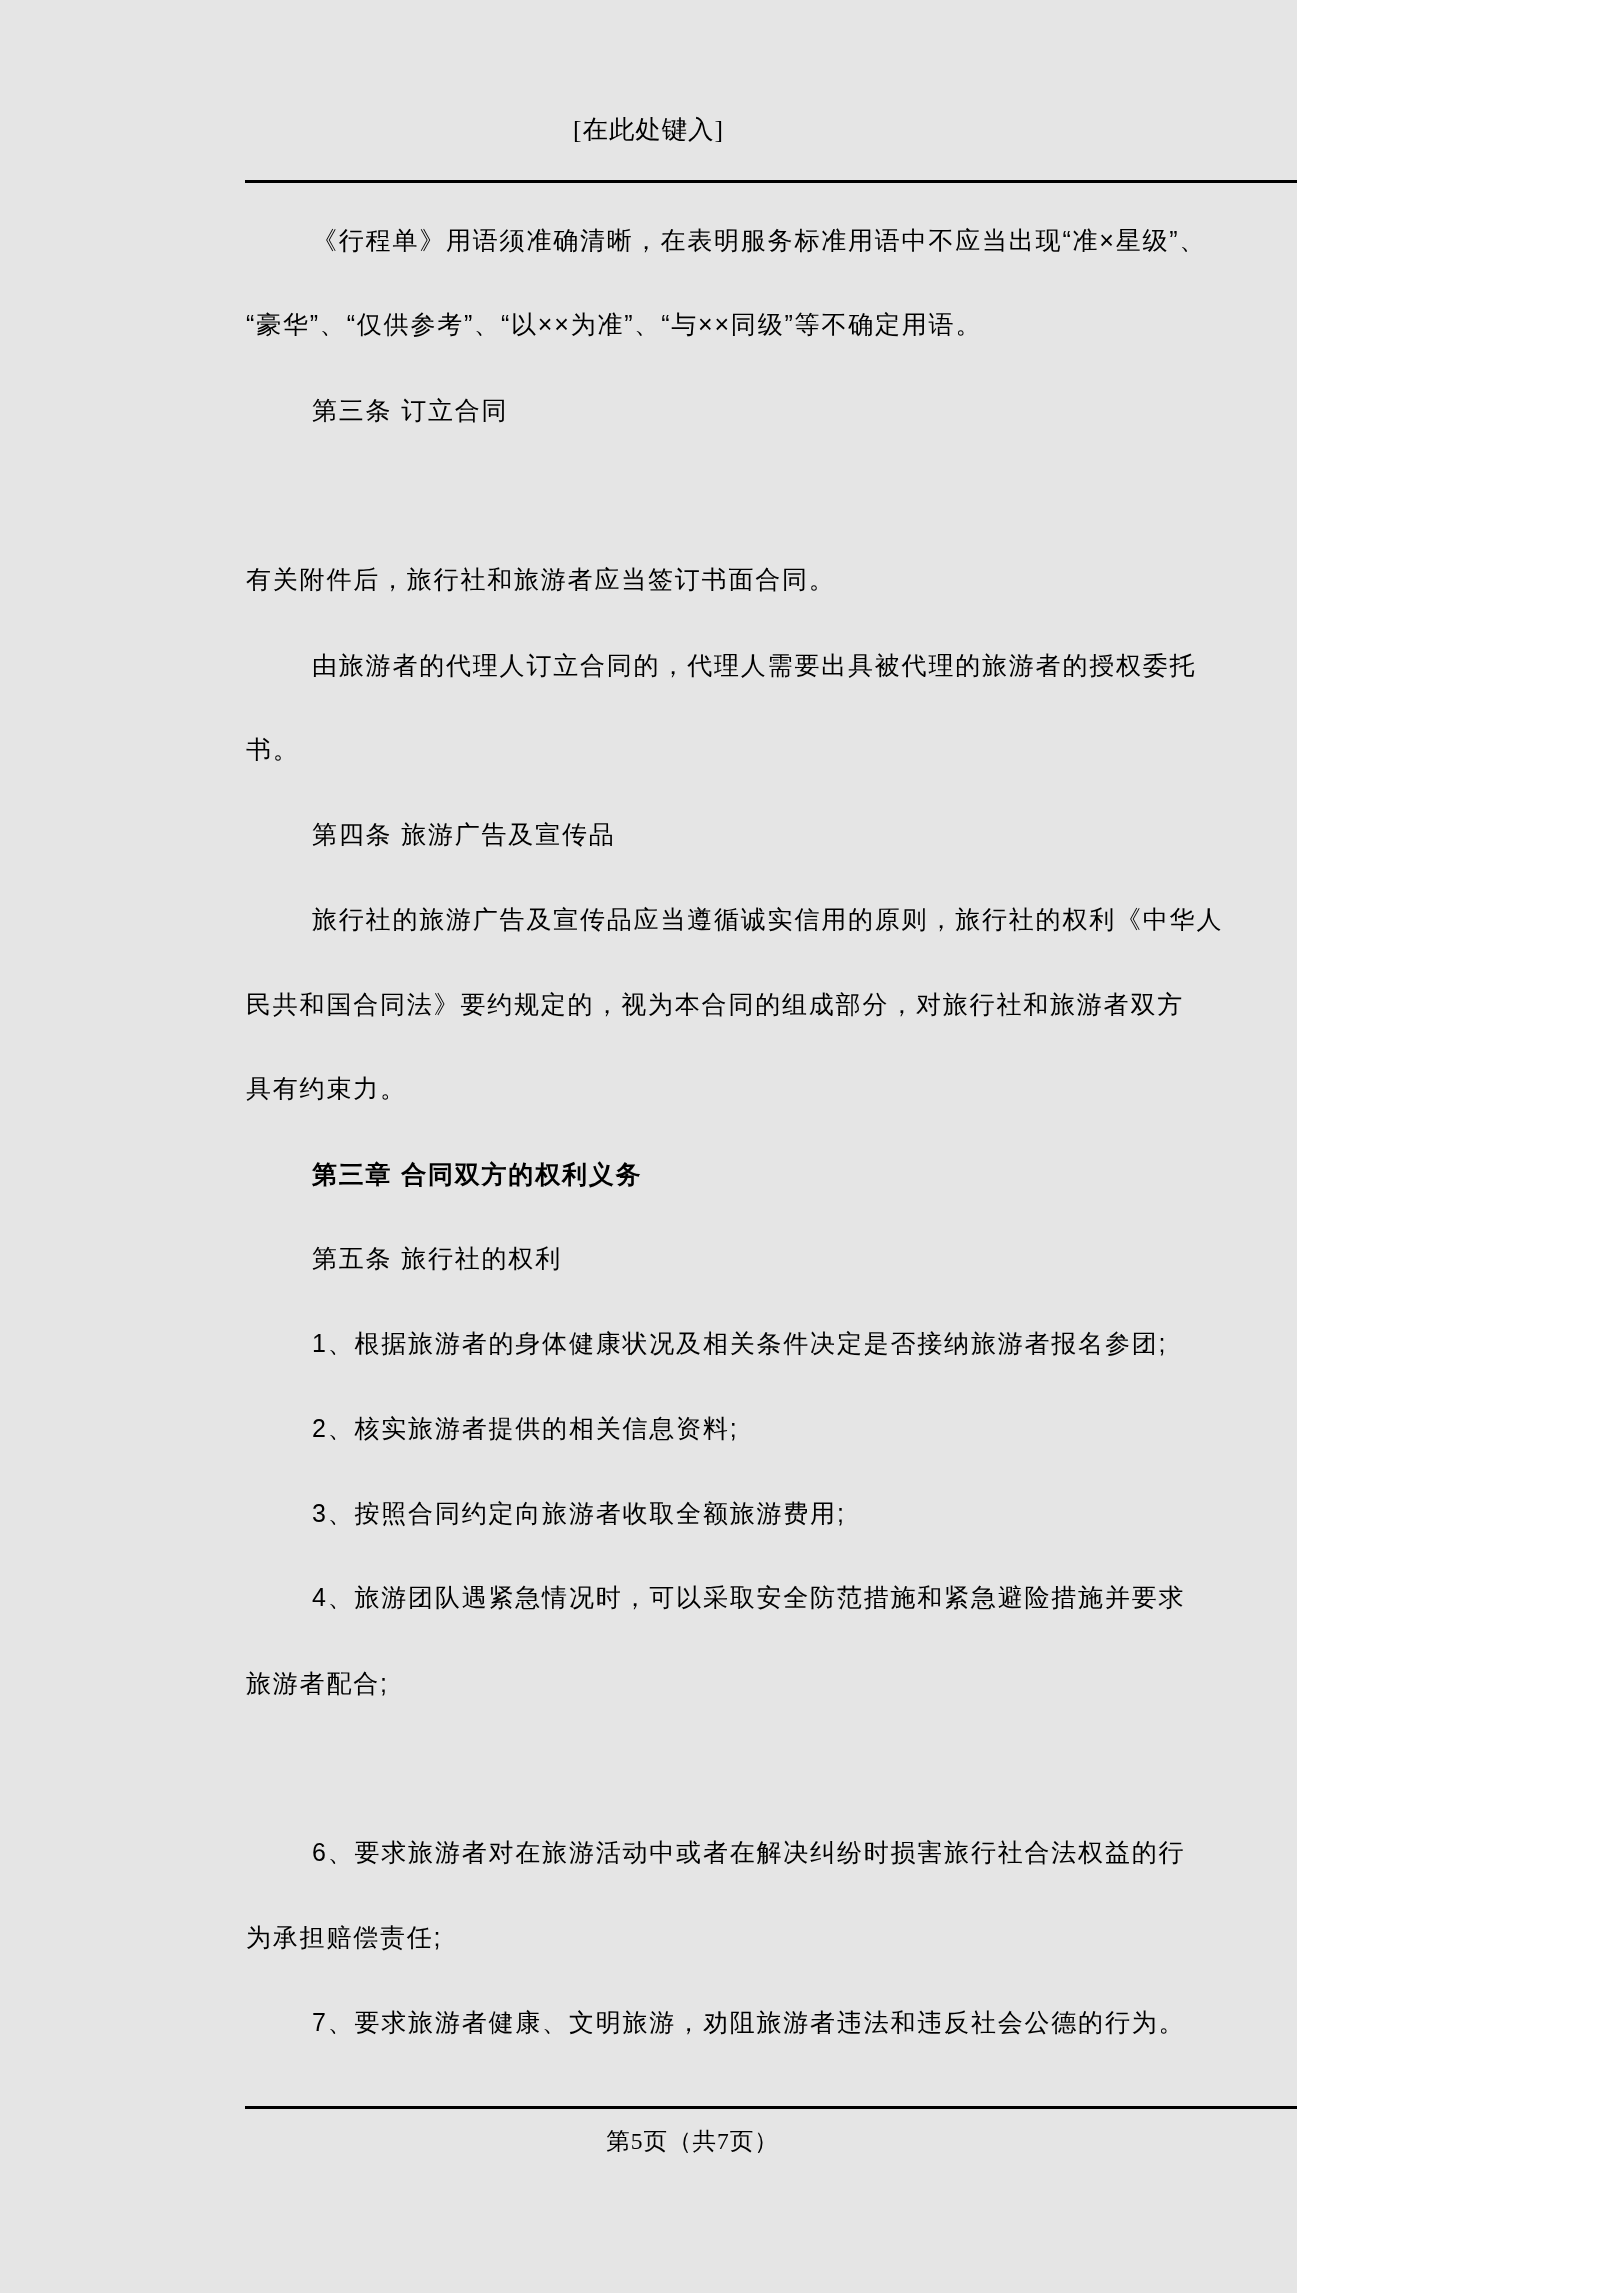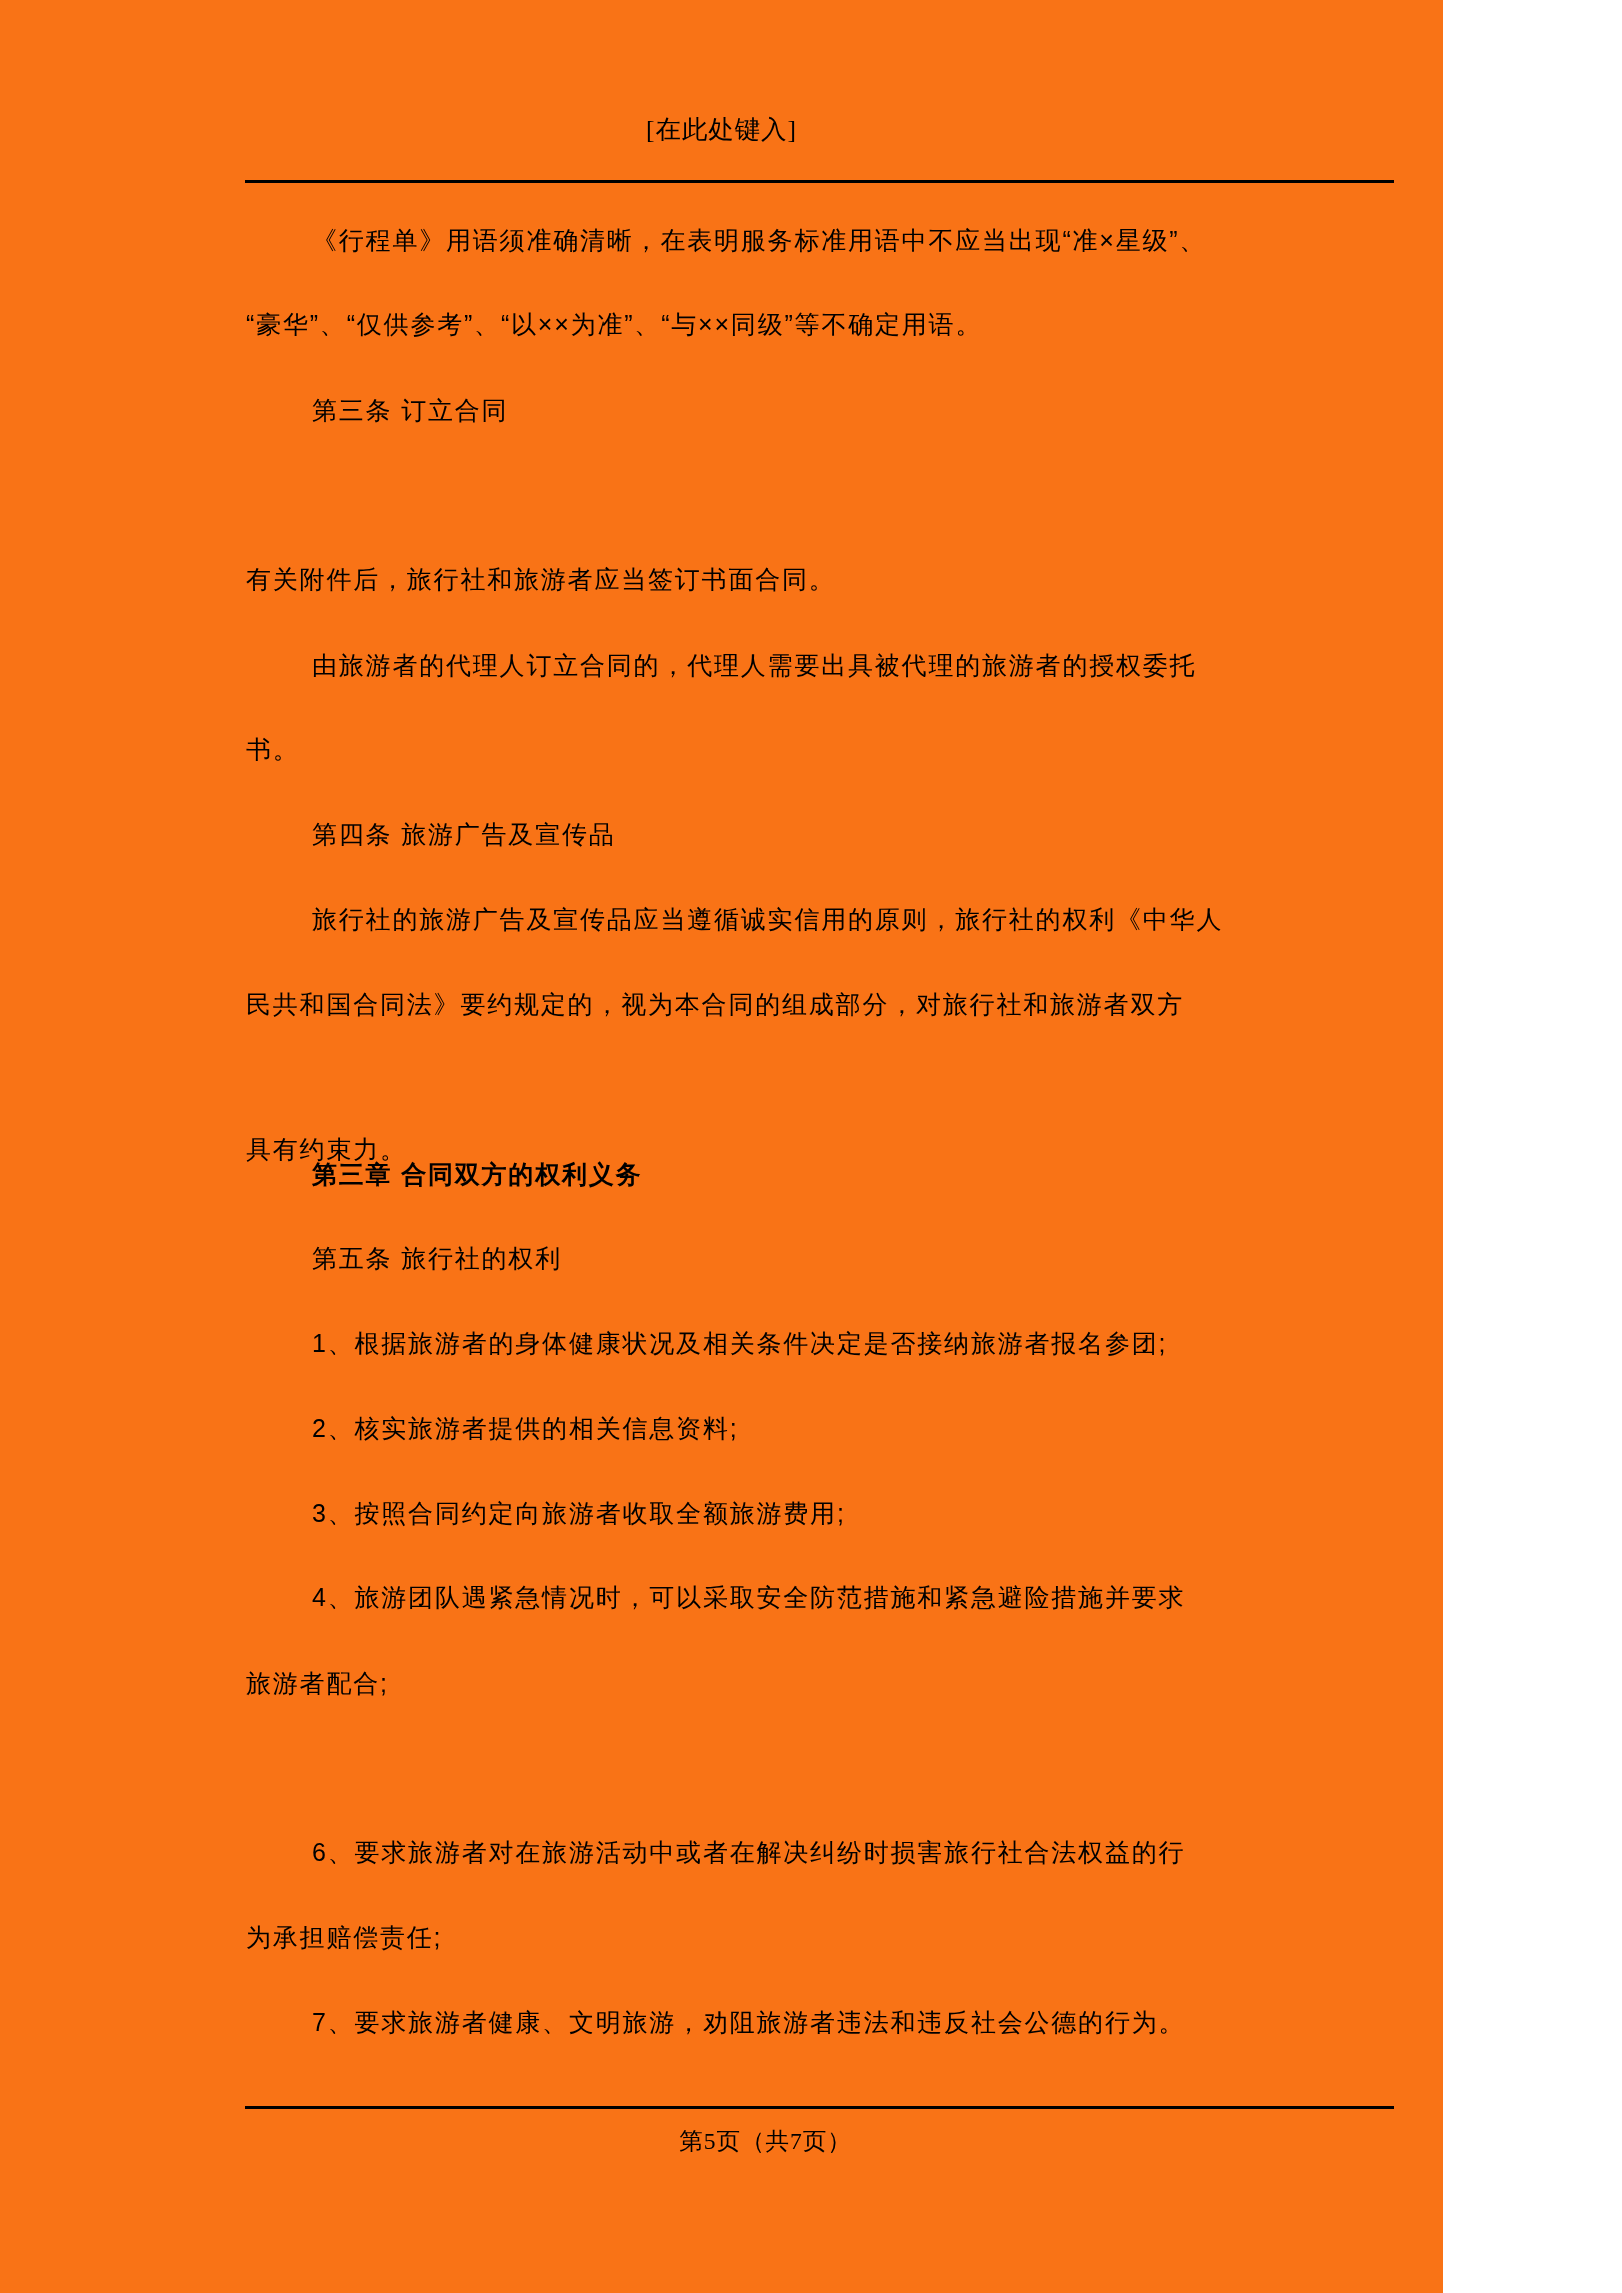--- a/index.html
+++ b/index.html
@@ -1,19 +1,19 @@
 <!DOCTYPE html>
 <html style="font-size:14.5px"><head>
 <meta charset="utf-8">
 <style>
   html,body { margin:0; padding:0; background:#ffffff; }
   .page {
     position:relative;
-    width:1443px; height:2294px;
-    background:#f97316; color:#000000;
+    width:1297px; height:2294px;
+    background:#e5e5e5; color:#000000;
     overflow:hidden;
   }
   .hdr-text {
     position:absolute; top:113px; left:0; width:100%;
     text-align:center;
     font-family:"Liberation Serif", serif;
     font-size:25.5px; line-height:33px; letter-spacing:0.9px;
     color:#000;
   }
   .rule {
@@ -49,21 +49,21 @@
 
   <div class="line indent" style="top:221px">《行程单》用语须准确清晰，在表明服务标准用语中不应当出现“准×星级”、</div>
   <div class="line" style="top:305px">“豪华”、“仅供参考”、“以××为准”、“与××同级”等不确定用语。</div>
   <div class="line indent" style="top:391px">第三条 订立合同</div>
   <div class="line" style="top:560px">有关附件后，旅行社和旅游者应当签订书面合同。</div>
   <div class="line indent" style="top:646px">由旅游者的代理人订立合同的，代理人需要出具被代理的旅游者的授权委托</div>
   <div class="line" style="top:730px">书。</div>
   <div class="line indent" style="top:815px">第四条 旅游广告及宣传品</div>
   <div class="line indent" style="top:900px">旅行社的旅游广告及宣传品应当遵循诚实信用的原则，旅行社的权利《中华人</div>
   <div class="line" style="top:985px">民共和国合同法》要约规定的，视为本合同的组成部分，对旅行社和旅游者双方</div>
-  <div class="line" style="top:1130px">具有约束力。</div>
+  <div class="line" style="top:1069px">具有约束力。</div>
   <div class="line indent bold" style="top:1155px">第三章 合同双方的权利义务</div>
   <div class="line indent" style="top:1239px">第五条 旅行社的权利</div>
   <div class="line indent" style="top:1324px">1、根据旅游者的身体健康状况及相关条件决定是否接纳旅游者报名参团;</div>
   <div class="line indent" style="top:1409px">2、核实旅游者提供的相关信息资料;</div>
   <div class="line indent" style="top:1494px">3、按照合同约定向旅游者收取全额旅游费用;</div>
   <div class="line indent" style="top:1578px">4、旅游团队遇紧急情况时，可以采取安全防范措施和紧急避险措施并要求</div>
   <div class="line" style="top:1664px">旅游者配合;</div>
   <div class="line indent" style="top:1833px">6、要求旅游者对在旅游活动中或者在解决纠纷时损害旅行社合法权益的行</div>
   <div class="line" style="top:1918px">为承担赔偿责任;</div>
   <div class="line indent" style="top:2003px">7、要求旅游者健康、文明旅游，劝阻旅游者违法和违反社会公德的行为。</div>

